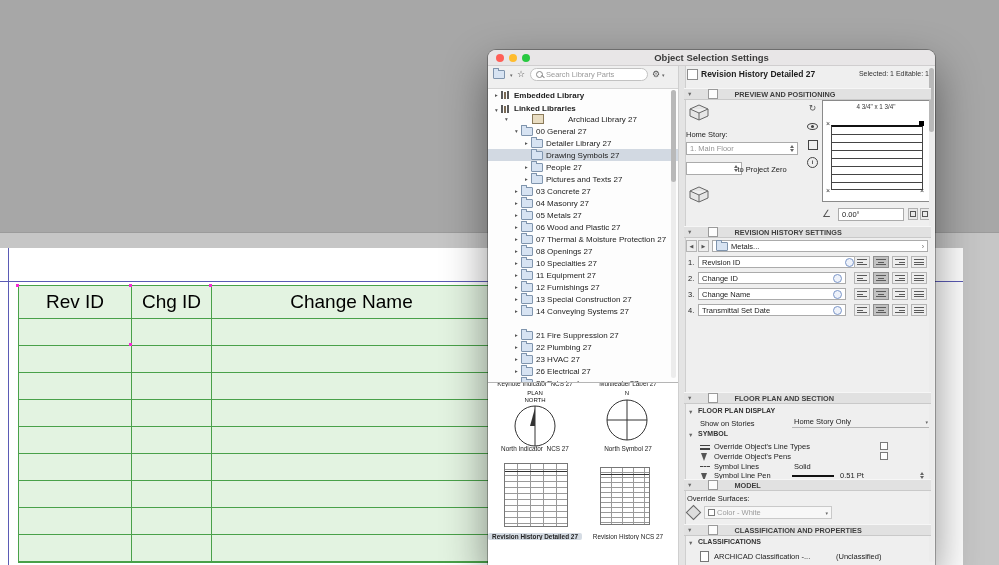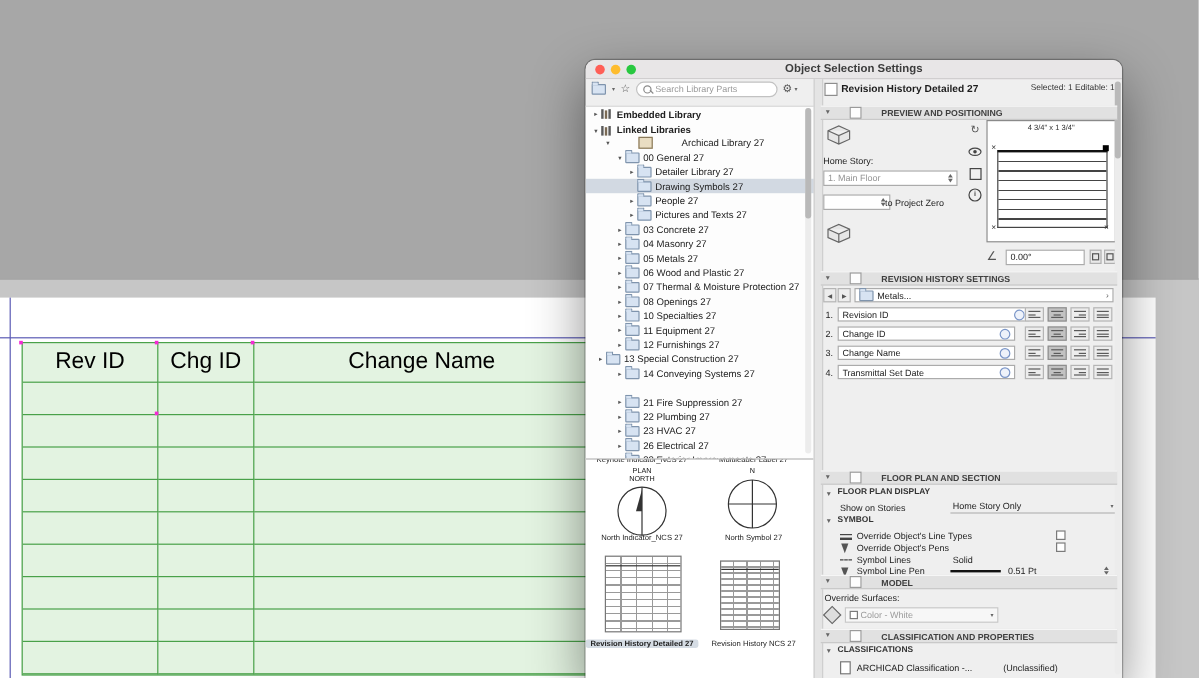--- a/index.html
+++ b/index.html
@@ -310,21 +310,21 @@
           <div class="trow" style="padding-left: 24px;">
             <span class="chev">▸</span>
             <span class="fico folder"></span>
             <span class="tlabel">11 Equipment 27</span>
           </div>
           <div class="trow" style="padding-left: 24px;">
             <span class="chev">▸</span>
             <span class="fico folder"></span>
             <span class="tlabel">12 Furnishings 27</span>
           </div>
-          <div class="trow" style="padding-left: 8px;">
+          <div class="trow" style="padding-left: 24px;">
             <span class="chev">▸</span>
             <span class="fico folder"></span>
             <span class="tlabel">13 Special Construction 27</span>
           </div>
           <div class="trow" style="padding-left: 24px;">
             <span class="chev">▸</span>
             <span class="fico folder"></span>
             <span class="tlabel">14 Conveying Systems 27</span>
           </div>
           <div class="trow" style="padding-left: 24px; margin-top: 12px;">

